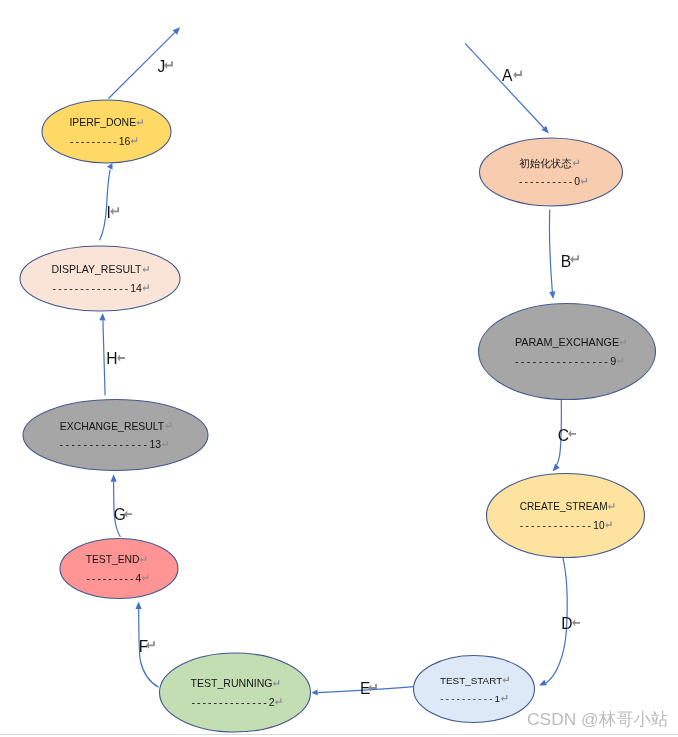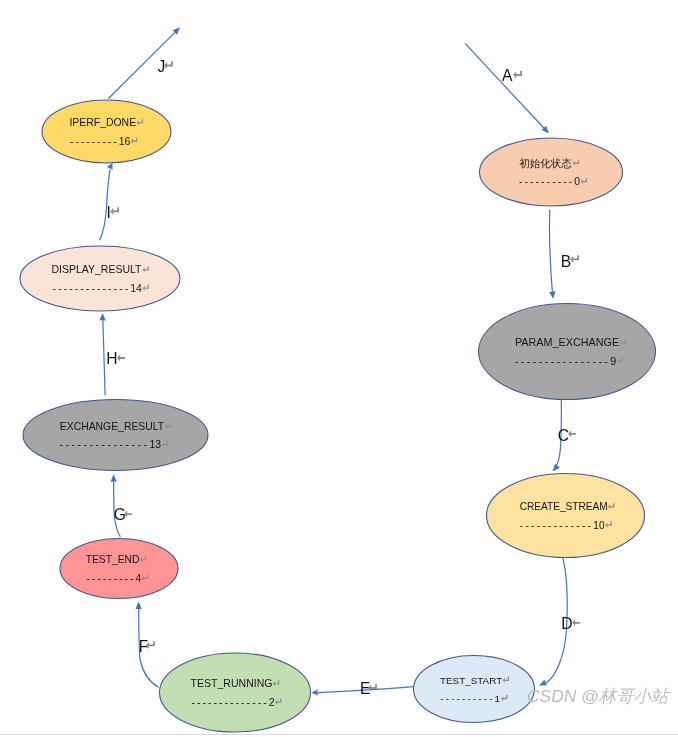--- a/index.html
+++ b/index.html
@@ -3,21 +3,21 @@
 <meta charset="utf-8">
 <title>State Machine Diagram</title>
 <style>
   html,body{margin:0;padding:0;background:#ffffff;}
   body{width:678px;height:737px;overflow:hidden;font-family:"Liberation Sans",sans-serif;}
   #canvas{position:relative;width:678px;height:737px;will-change:opacity;}
   svg.diagram{position:absolute;left:0;top:0;width:678px;height:737px;}
   .node-label{font-family:"Liberation Sans",sans-serif;fill:#141414;}
   .dashrun{letter-spacing:2.05px;}
   .edge-label{font-family:"Liberation Sans",sans-serif;fill:#141414;}
-  .watermark{position:absolute;left:527px;top:686px;font-family:"Liberation Sans",sans-serif;color:#bcbcbc;font-size:17.4px;line-height:20px;white-space:nowrap;font-style:italic;}
+  .watermark{position:absolute;left:527px;top:709px;font-family:"Liberation Sans",sans-serif;color:#bcbcbc;font-size:17.4px;line-height:20px;white-space:nowrap;}
   .bottomrule{position:absolute;left:0;top:734px;width:678px;height:1px;background:#d9d9d9;}
 </style>
 </head>
 <body>
 
 <div id="canvas">
   <svg class="diagram" viewBox="0 0 678 737">
       <defs></defs>
       <g>
         <g>

